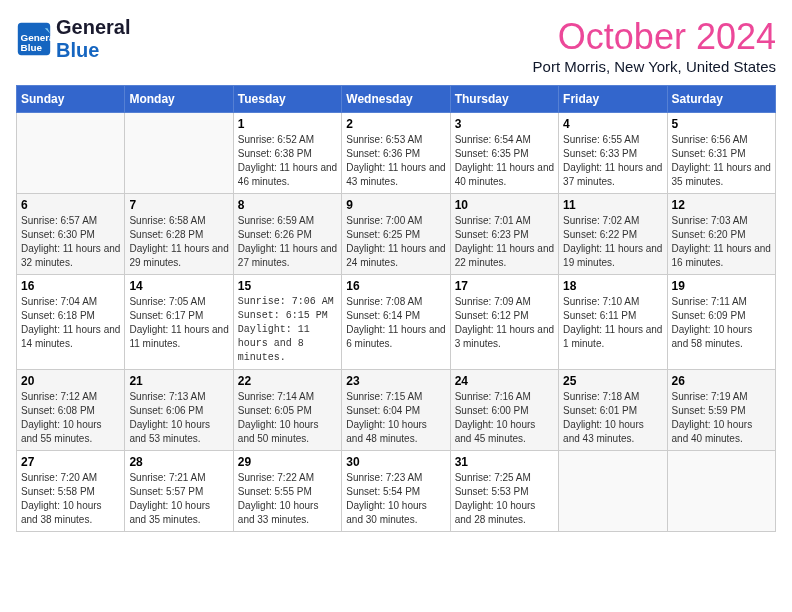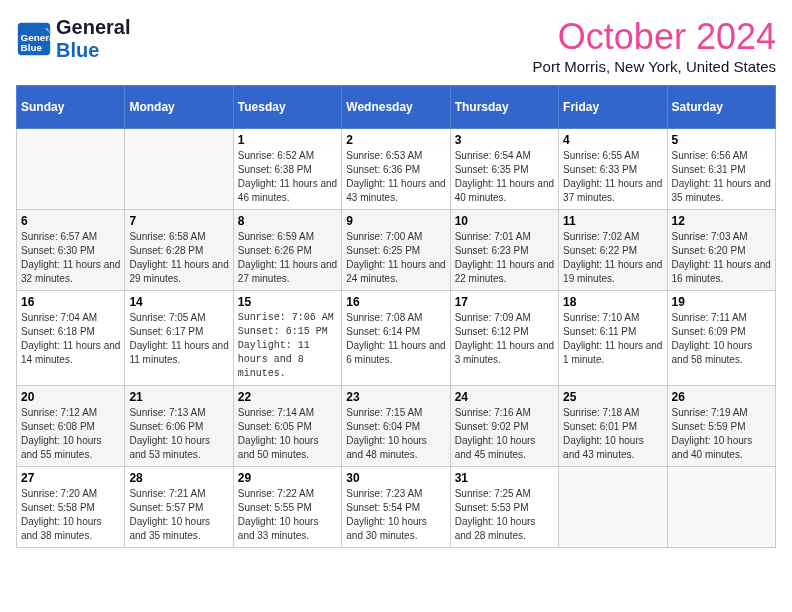--- a/index.html
+++ b/index.html
@@ -29,21 +29,21 @@
       color: #0f172a;
     }
     .calendar {
       width: 100%;
       border-collapse: collapse;
       font-size: 11px;
     }
     .calendar th {
       background: #3366cc;
       color: #fff;
-      padding: 14px 4px;
+      padding: 6px 4px;
       text-align: left;
       font-size: 12px;
       font-weight: bold;
       border: 1px solid #5580d4;
     }
     .calendar td {
       border: 1px solid #ccc;
       vertical-align: top;
       padding: 4px;
       min-height: 80px;
@@ -268,21 +268,21 @@
         </td>
         <td>
           <span class="day-num">23</span>
           <div class="day-info" style="white-space: pre-line;">Sunrise: 7:15 AM
 Sunset: 6:04 PM
 Daylight: 10 hours and 48 minutes.</div>
         </td>
         <td>
           <span class="day-num">24</span>
           <div class="day-info" style="white-space: pre-line;">Sunrise: 7:16 AM
-Sunset: 9:02 PM
+Sunset: 6:00 PM
 Daylight: 10 hours and 45 minutes.</div>
         </td>
         <td>
           <span class="day-num">25</span>
           <div class="day-info" style="white-space: pre-line;">Sunrise: 7:18 AM
 Sunset: 6:01 PM
 Daylight: 10 hours and 43 minutes.</div>
         </td>
         <td>
           <span class="day-num">26</span>

